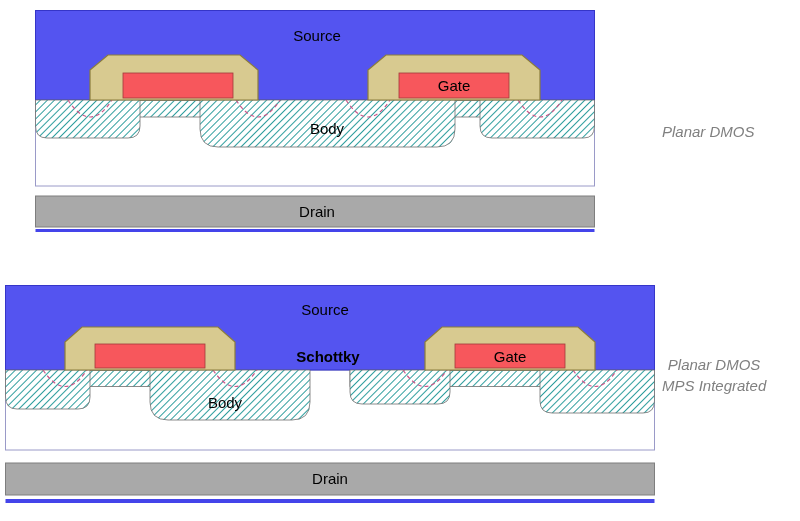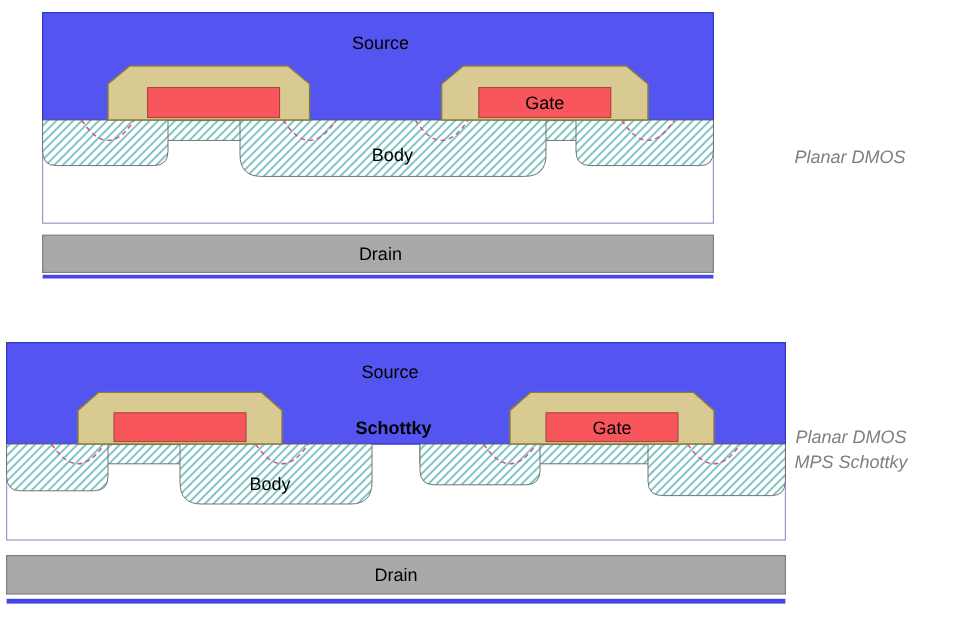--- a/index.html
+++ b/index.html
@@ -109,16 +109,16 @@
     <text x="323" y="77" text-anchor="middle" class="bold">Schottky</text>
     <text x="220" y="123" text-anchor="middle">Body</text>
     <text x="505" y="77" text-anchor="middle">Gate</text>
     <text x="325" y="199" text-anchor="middle">Drain</text>
   </svg>
 
   <div class="caption" style="left:662px; top:121px;">Planar DMOS</div>
 
   <div class="caption" style="left:662px; top:354px;">
     <div>Planar DMOS</div>
-    <div>MPS Schottky</div>
+    <div>MPS Integrated</div>
   </div>
 
 </div>
 
 </body></html>

